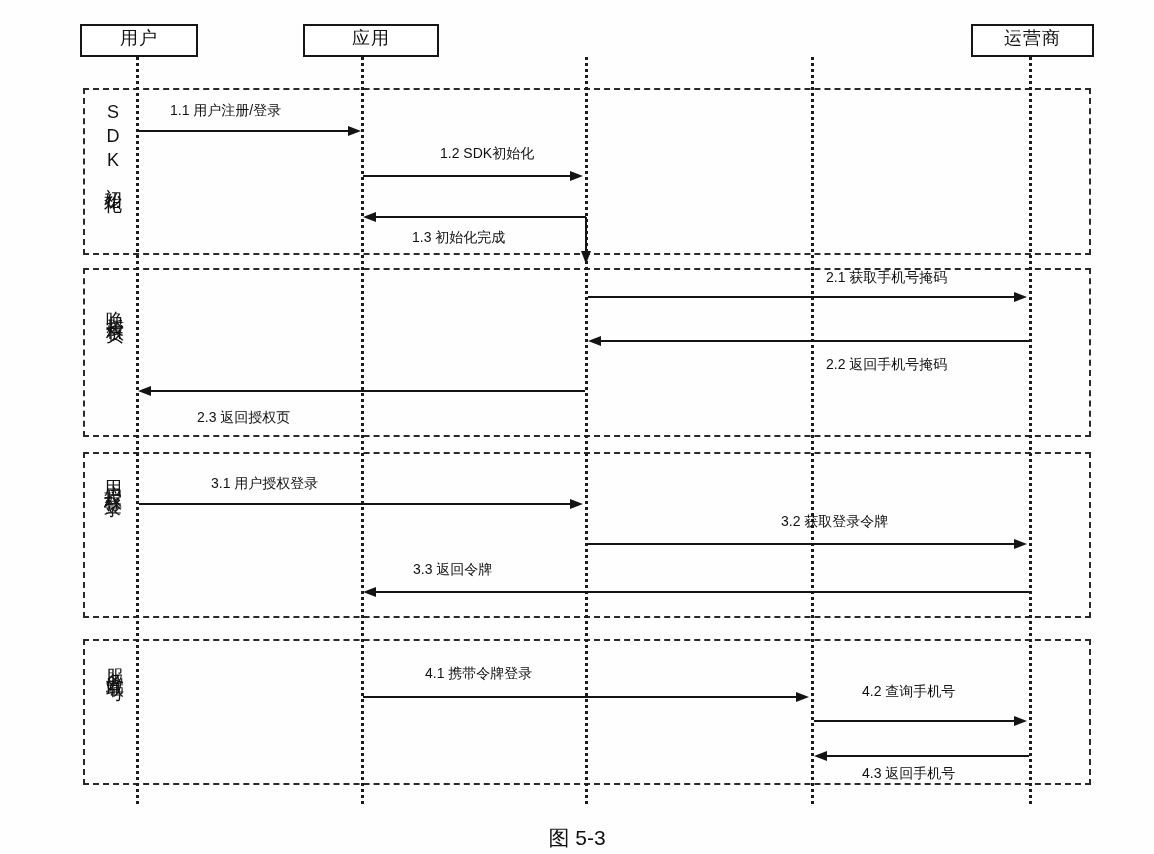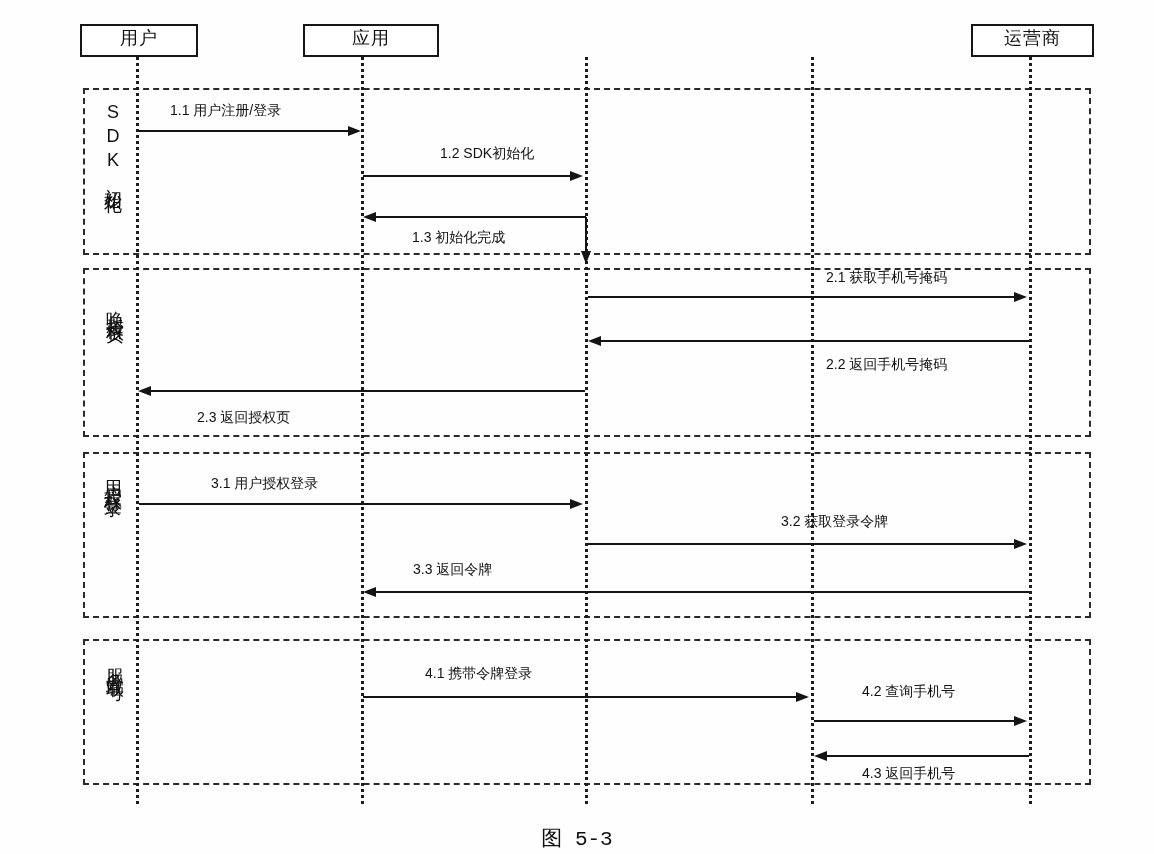--- a/index.html
+++ b/index.html
@@ -93,21 +93,21 @@
     font-size: 14px;
     white-space: nowrap;
     z-index: 4;
   }
   .caption {
     position: absolute;
     left: 0;
     right: 0;
     top: 824px;
     text-align: center;
-    font-family: Liberation Mono, monospace;
+    font-family: Liberation Sans, sans-serif;
     font-size: 21px;
     z-index: 4;
   }
 </style>
 </head>
 <body>
 
 <div class="canvas">
 
   <div class="actor" style="left:80px; width:118px;">

